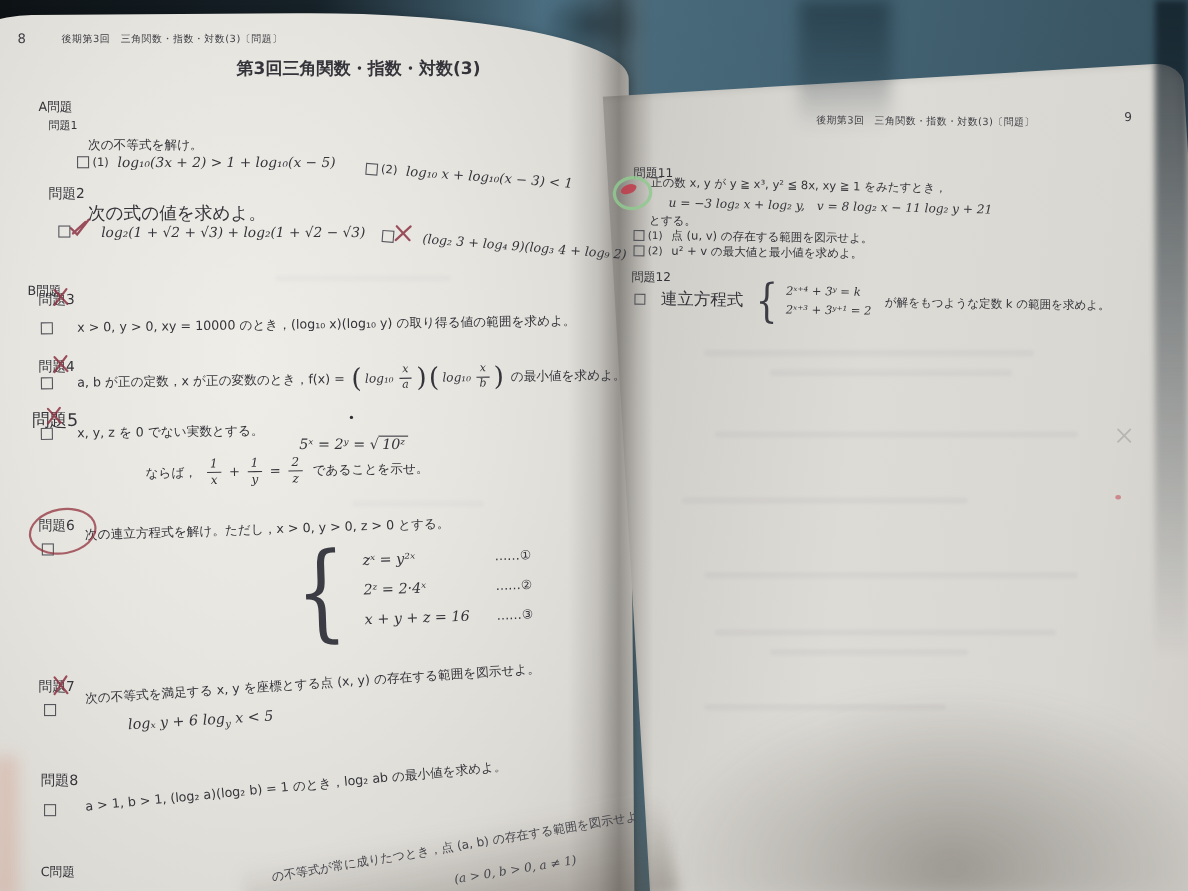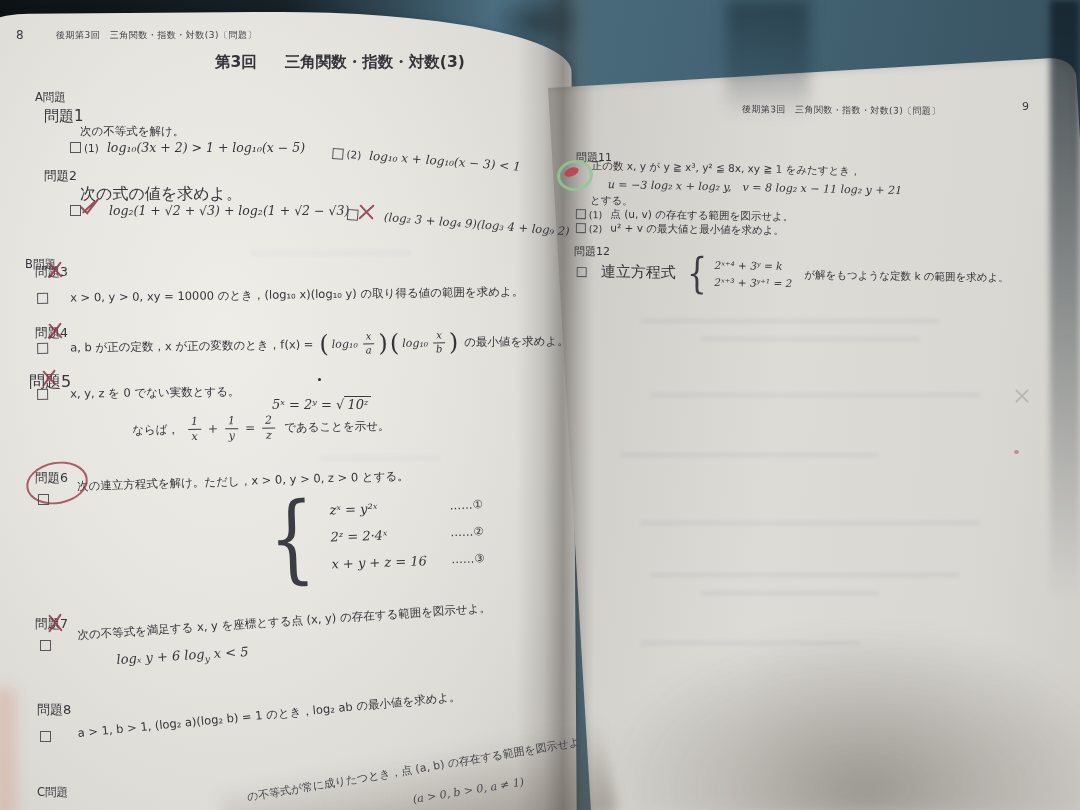--- a/index.html
+++ b/index.html
@@ -84,43 +84,43 @@
   <div class="ghost" style="left:320px;top:455px;width:120px;opacity:.05"></div>
   <svg class="xmark greymark" style="left:1014px;top:388px;width:16px;height:16px" viewBox="0 0 20 20">
       <path d="M3 17 L17 3 M3 3 L17 17"></path>
     </svg>
   <div class="red-blob" style="left:1014px;top:450px;width:5px;height:4px;opacity:.5"></div>
   <div class="dot" style="left:318px;top:378px"></div>
 
   <div class="t jp" style="left:16px;top:28px;font-size:12px;color:#3c3c42">8</div>
   <div class="t jp" style="left:56px;top:29px;font-size:9px;letter-spacing:.5px;color:#3e3e44">後期第3回　三角関数・指数・対数(3)〔問題〕</div>
 
-  <div class="t row" style="left:215px;top:52px;gap:28px">
+  <div class="t row" style="left:215px;top:52px;">
     <span class="jp" style="font-size:15.5px;font-weight:bold">第3回</span>
     <span class="jp" style="font-size:15.5px;font-weight:bold">三角関数・指数・対数(3)</span>
   </div>
 
   <div class="t jp" style="left:35px;top:90px;font-size:11.5px">A問題</div>
 
-  <div class="t jp" style="left:44px;top:107px;font-size:15px">問題1</div>
+  <div class="t jp" style="left:44px;top:107px;font-size:10px">問題1</div>
   <div class="t jp" style="left:80px;top:124px;font-size:11.5px">次の不等式を解け。</div>
   <div class="t row" style="left:70px;top:140px">
     <span class="cb"></span>
     <span class="jp qno">(1)</span>
     <span class="m" style="font-size:12.5px">log₁₀(3x + 2) &gt; 1 + log₁₀(x − 5)</span>
   </div>
   <div class="t row" style="left:333px;top:146px;transform:rotate(4.2deg);transform-origin:left top">
     <span class="cb"></span>
     <span class="jp qno">(2)</span>
     <span class="m" style="font-size:12px">log₁₀ x + log₁₀(x − 3) &lt; 1</span>
   </div>
 
   <div class="t jp" style="left:44px;top:168px;font-size:12.5px">問題2</div>
   <div class="t jp" style="left:80px;top:184px;font-size:16px">次の式の値を求めよ。</div>
-  <div class="t row" style="left:70px;top:201px">
+  <div class="t row" style="left:53px;top:201px">
     <span class="cb"></span>
     <svg class="xmark" style="position:relative;left:-2px;top:-4px;width:22px;height:19px" viewBox="0 0 22 20">
         <path d="M2 11 L8 17 L19 3 M4 16 L16 5"></path>
       </svg>
     <span class="m" style="font-size:12.5px;margin-left:6px">log₂(1 + √2 + √3) + log₂(1 + √2 − √3)</span>
   </div>
   <div class="t row" style="left:348px;top:205px;transform:rotate(4.5deg);transform-origin:left top">
     <span class="cb"></span>
     <svg class="xmark" style="position:relative;left:-2px;top:-3px;width:20px;height:18px" viewBox="0 0 20 20">
         <path d="M3 17 L17 2 M3 3 L17 16"></path>

